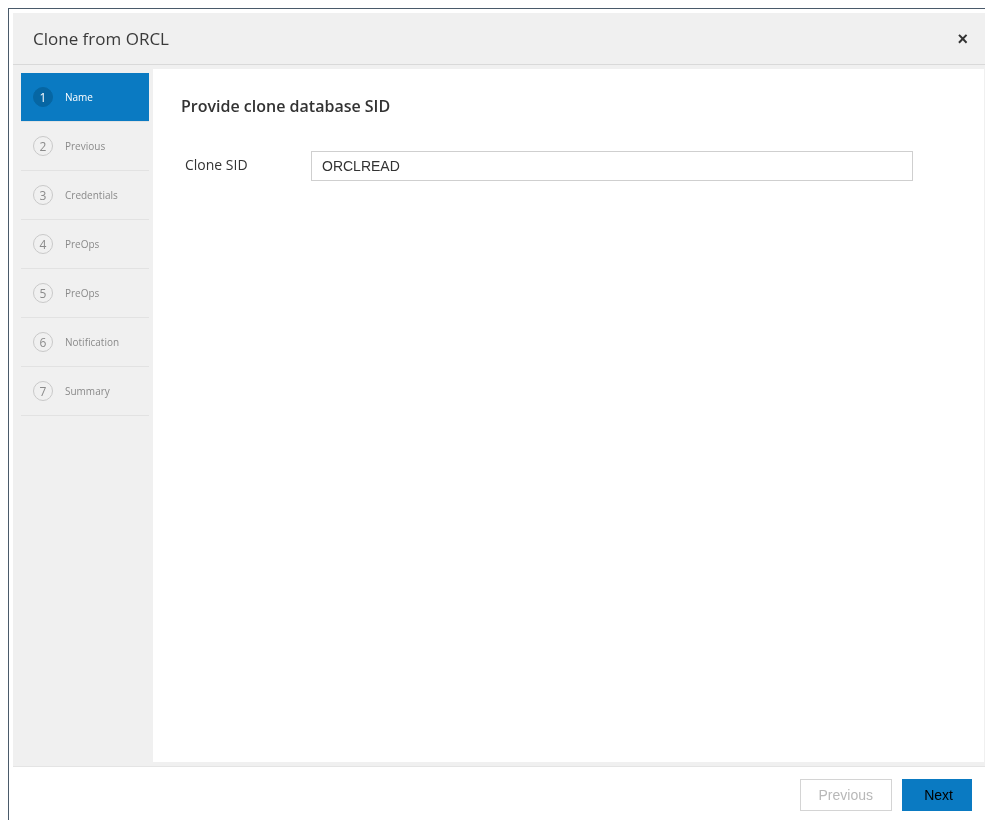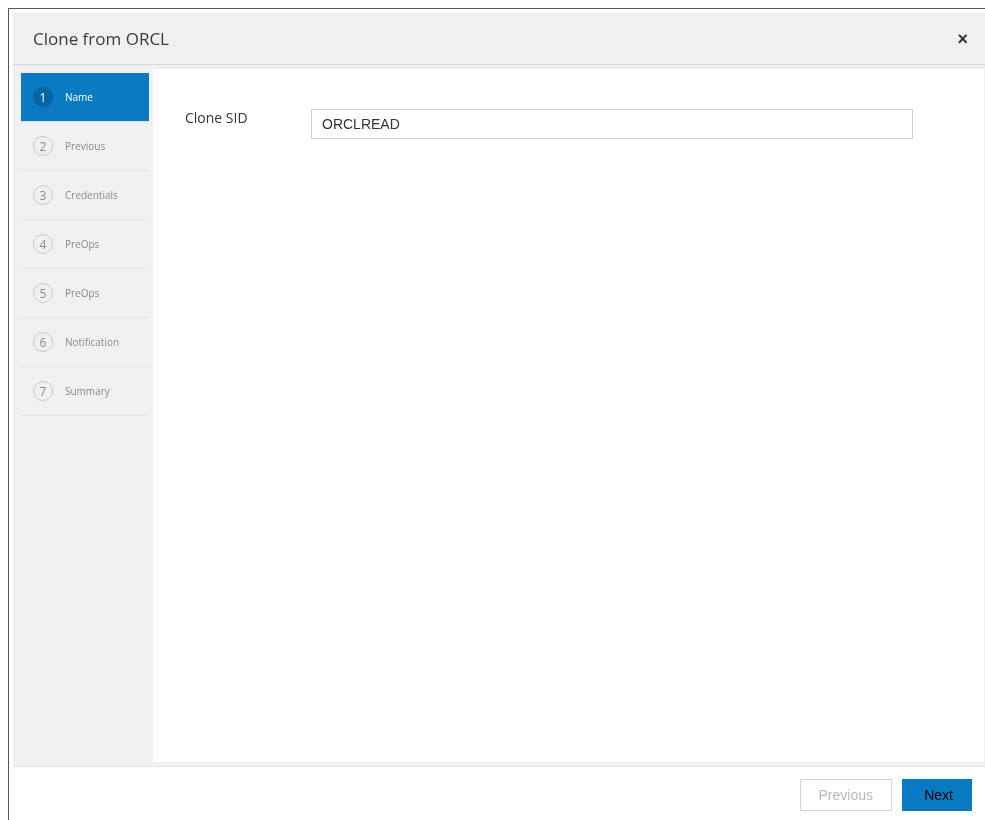--- a/index.html
+++ b/index.html
@@ -99,38 +99,37 @@
       position: relative;
     }
     .content-heading {
       font-size: 16px;
       font-weight: 600;
       color: #333;
       margin-bottom: 26px;
     }
     .form-row {
       display: flex;
-      align-items: center;
+      align-items: flex-start;
       gap: 0;
     }
     .form-label {
       width: 130px;
       font-size: 14px;
       color: #333;
     }
     .form-input {
       flex: 1;
       max-width: 602px;
       padding: 6px 10px;
       font-size: 14px;
       color: #333;
       border: 1px solid #cfcfcf;
       outline: none;
       height: 30px;
-      margin-top: 14px;
     }
     .dialog-footer {
       border-top: 1px solid #e4e4e4;
       padding: 12px 16px;
       display: flex;
       justify-content: flex-end;
       gap: 10px;
       background: #fff;
     }
     .btn {
@@ -189,20 +188,21 @@
         <span class="step-num">6</span>
         <span class="step-label">Notification</span>
       </div>
       <div class="wizard-step">
         <span class="step-num">7</span>
         <span class="step-label">Summary</span>
       </div>
     </nav>
 
     <div class="wizard-content">
+      <h2 class="content-heading">Provide clone database SID</h2>
       <div class="form-row">
         <label class="form-label">Clone SID</label>
         <input type="text" class="form-input" value="ORCLREAD" style="">
       </div>
     </div>
 
   </div>
 
   <div class="dialog-footer">
     <button class="btn btn-secondary">Previous</button>

